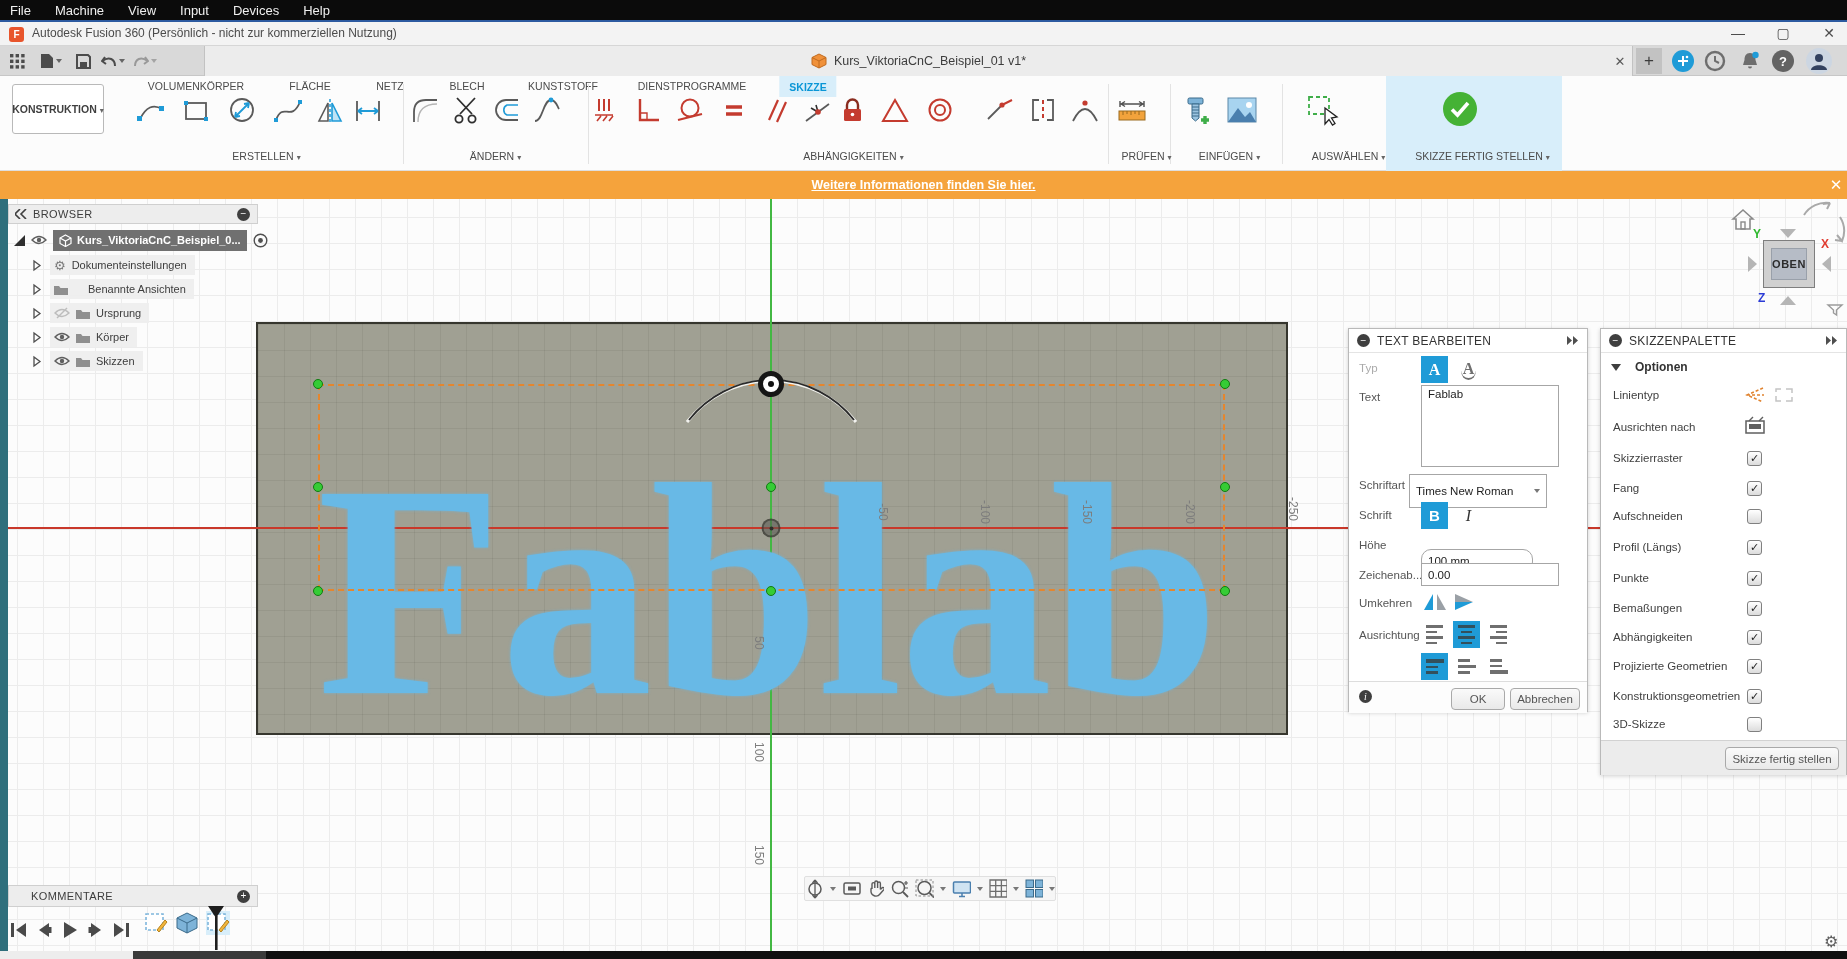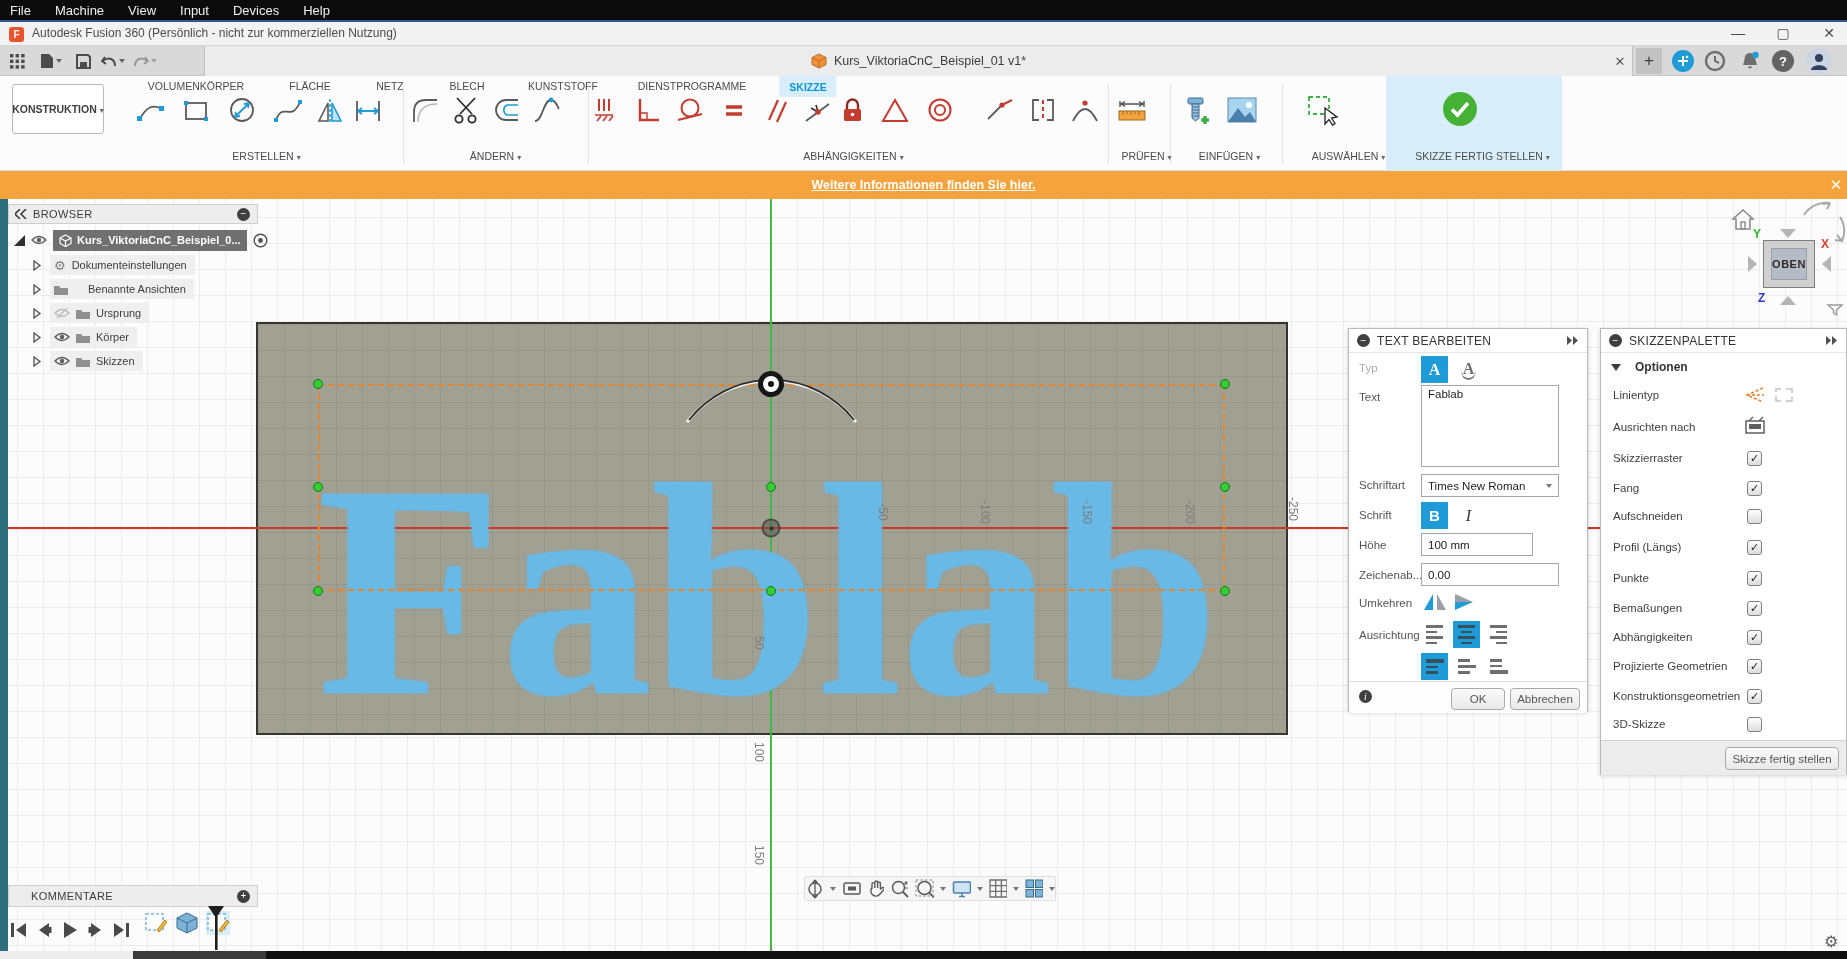--- a/index.html
+++ b/index.html
@@ -657,33 +657,33 @@
     <span class="abs dlabel" style="left:10px;top:33px;color:#aaa">Typ</span>
     <div class="abs iconbtn sel" style="left:72px;top:27px">
         <span style="color:#fff;font-family:'Liberation Serif',serif;font-weight:bold;font-size:16px">A</span>
       </div>
     <div class="abs iconbtn" style="left:106px;top:27px">
         <span style="color:#6f6f6f;font-family:'Liberation Serif',serif;font-weight:bold;font-size:16px;border-bottom:2px solid #6f6f6f;border-radius:0 0 60% 60%;padding:0 2px">A</span>
       </div>
     <span class="abs dlabel" style="left:10px;top:62px">Text</span>
     <textarea class="abs dinput" style="left: 72px; top: 56px; width: 138px; height: 82px; resize: none;">Fablab</textarea>
     <span class="abs dlabel" style="left:10px;top:150px">Schriftart</span>
-    <div class="abs dinput" style="left:72px;top:145px;width:138px;height:23px;display:flex;align-items:center">
+    <div class="abs dinput" style="left:60px;top:145px;width:138px;height:34px;display:flex;align-items:center">
       <span style="flex:1">Times New Roman</span>
       <span class="ncaret"></span>
     </div>
     <span class="abs dlabel" style="left:10px;top:180px">Schrift</span>
     <div class="abs iconbtn sel" style="left:72px;top:173px">
         <span style="color:#fff;font-weight:bold;font-size:15px">B</span>
       </div>
     <div class="abs iconbtn" style="left:106px;top:173px">
         <span style="color:#333;font-family:'Liberation Serif',serif;font-style:italic;font-size:16px">I</span>
       </div>
     <span class="abs dlabel" style="left:10px;top:210px">Höhe</span>
-    <input class="abs dinput" style="left: 72px; top: 204px; width: 112px; height: 23px;" value="100 mm">
+    <input class="abs dinput" style="left: 72px; top: 220px; width: 112px; height: 23px; border-radius: 10px;" value="100 mm">
     <span class="abs dlabel" style="left:10px;top:240px">Zeichenab...</span>
     <input class="abs dinput" style="left: 72px; top: 234px; width: 138px; height: 23px;" value="0.00">
     <span class="abs dlabel" style="left:10px;top:268px">Umkehren</span>
     <svg class="abs" style="left:74px;top:263px" width="24" height="20">
         <polygon points="10,2 10,18 1,18" fill="#1f9bd7"></polygon>
         <polygon points="14,2 14,18 23,18" fill="#9aa0a6"></polygon>
       </svg>
     <svg class="abs" style="left:104px;top:263px" width="22" height="20">
         <polygon points="2,2 20,10 2,10" fill="#9aa0a6"></polygon>
         <polygon points="2,18 20,10 2,10" fill="#1f9bd7"></polygon>

